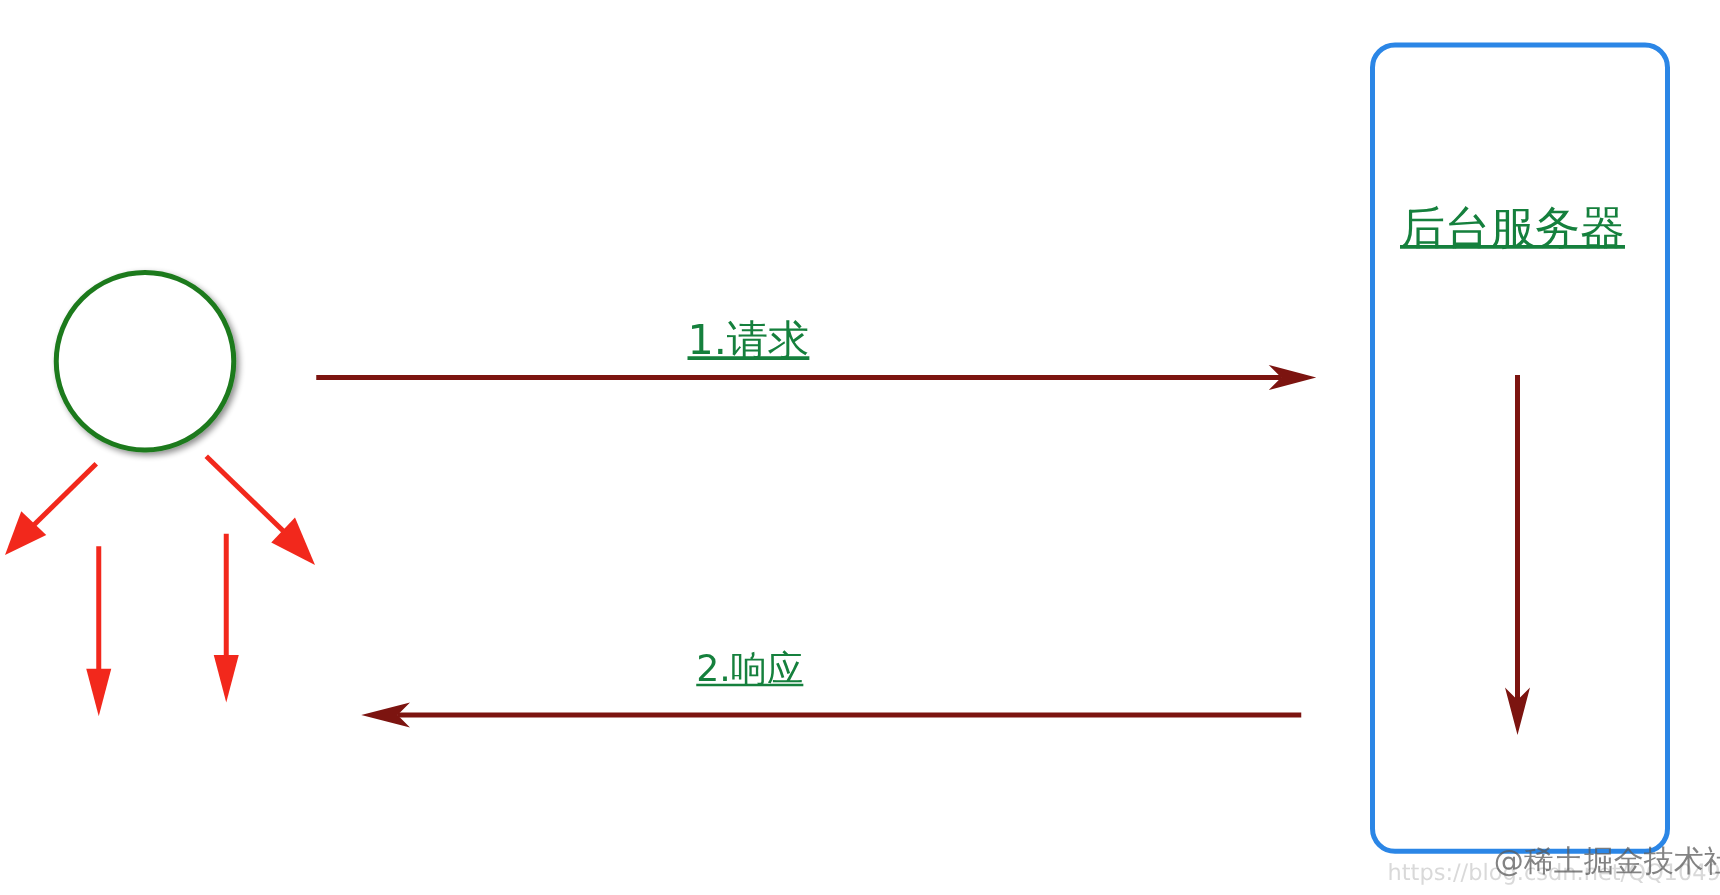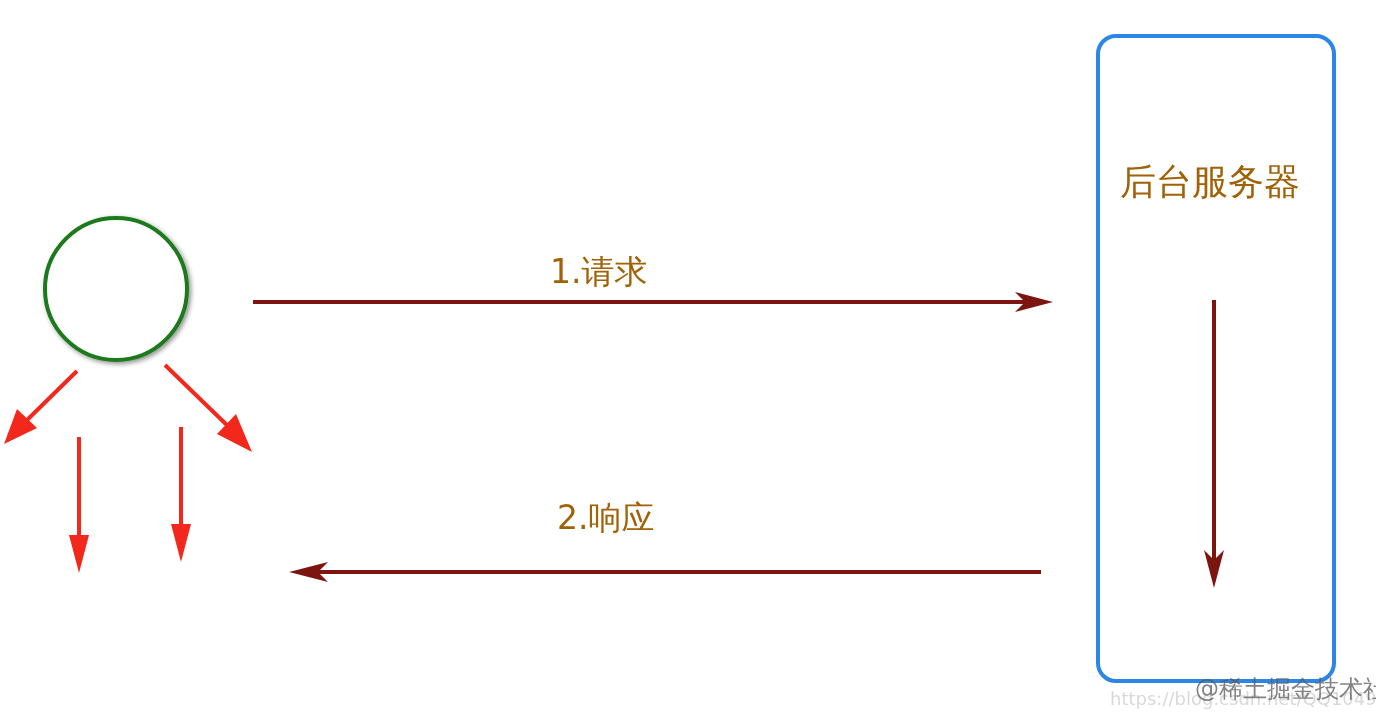--- a/index.html
+++ b/index.html
@@ -1,21 +1,21 @@
 <!DOCTYPE html>
 <html><head>
   <meta charset="utf-8">
   <style>
     html, body { margin: 0; padding: 0; }
     body { width: 1376px; height: 716px; background: #ffffff; position: relative; overflow: hidden; font-family: "DejaVu Sans", sans-serif; }
     #canvas { position: absolute; left: 0; top: 0; width: 1376px; height: 716px; }
-    .label { position: absolute; color: #a16207; font-family: "DejaVu Sans", sans-serif; white-space: nowrap; }
+    .label { position: absolute; color: #15803d; font-family: "DejaVu Sans", sans-serif; white-space: nowrap; text-decoration: underline; }
     #server-label { left: 1120px; top: 158px; font-size: 36px; letter-spacing: 0px; }
     #req-label { left: 550px; top: 250px; font-size: 33px; }
-    #resp-label { left: 557px; top: 496px; font-size: 33px; }
+    #resp-label { left: 557px; top: 516px; font-size: 29px; }
     .wm { position: absolute; white-space: nowrap; }
     #wm-juejin { left: 1195px; top: 673px; font-size: 24px; color: rgba(90,90,90,0.75); }
     #wm-csdn { left: 1110px; top: 688px; font-size: 18px; color: rgba(180,180,180,0.5); }
   </style>
 </head>
 <body>
 
 <svg id="canvas" width="1376" height="716" viewBox="0 0 1376 716">
   <defs>
     <filter id="shadow" x="-20%" y="-20%" width="140%" height="140%">

